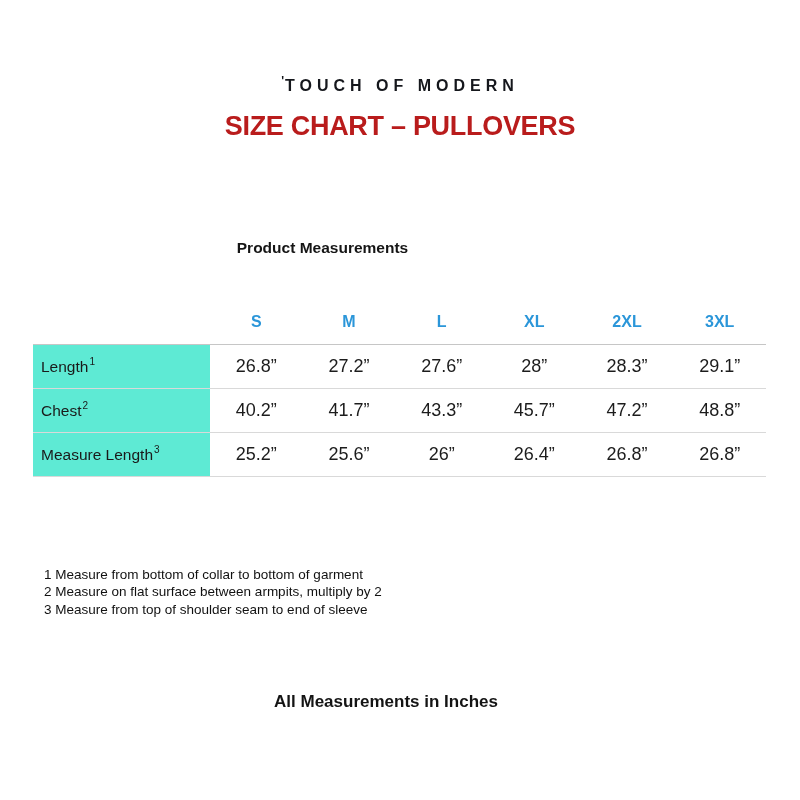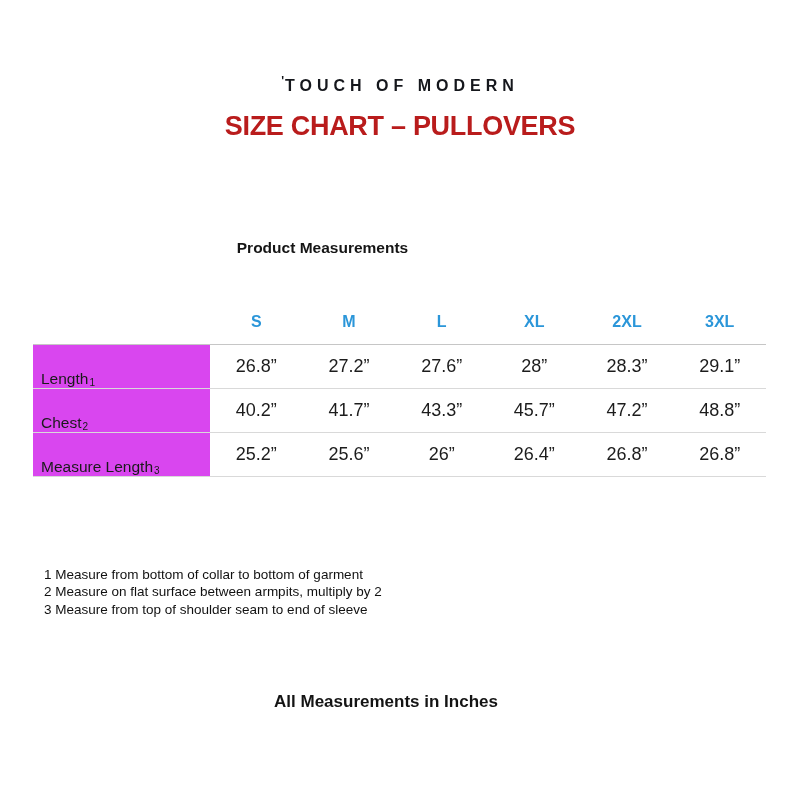--- a/index.html
+++ b/index.html
@@ -82,23 +82,23 @@
   .hcell {
     display: flex;
     align-items: center;
     justify-content: center;
     font-size: 16px;
     font-weight: bold;
     color: #2b96d9;
   }
   .hcell.spacer { justify-content: flex-start; }
   .label-cell {
-    background: #d946ef;
+    background: #5eead4;
     display: flex;
-    align-items: flex-end;
+    align-items: center;
     padding-left: 8px;
     font-size: 15.5px;
     color: #1a1a1a;
   }
   .label-cell sup {
     font-size: 10px;
     line-height: 0;
     vertical-align: baseline;
     position: relative;
     top: -5px;

